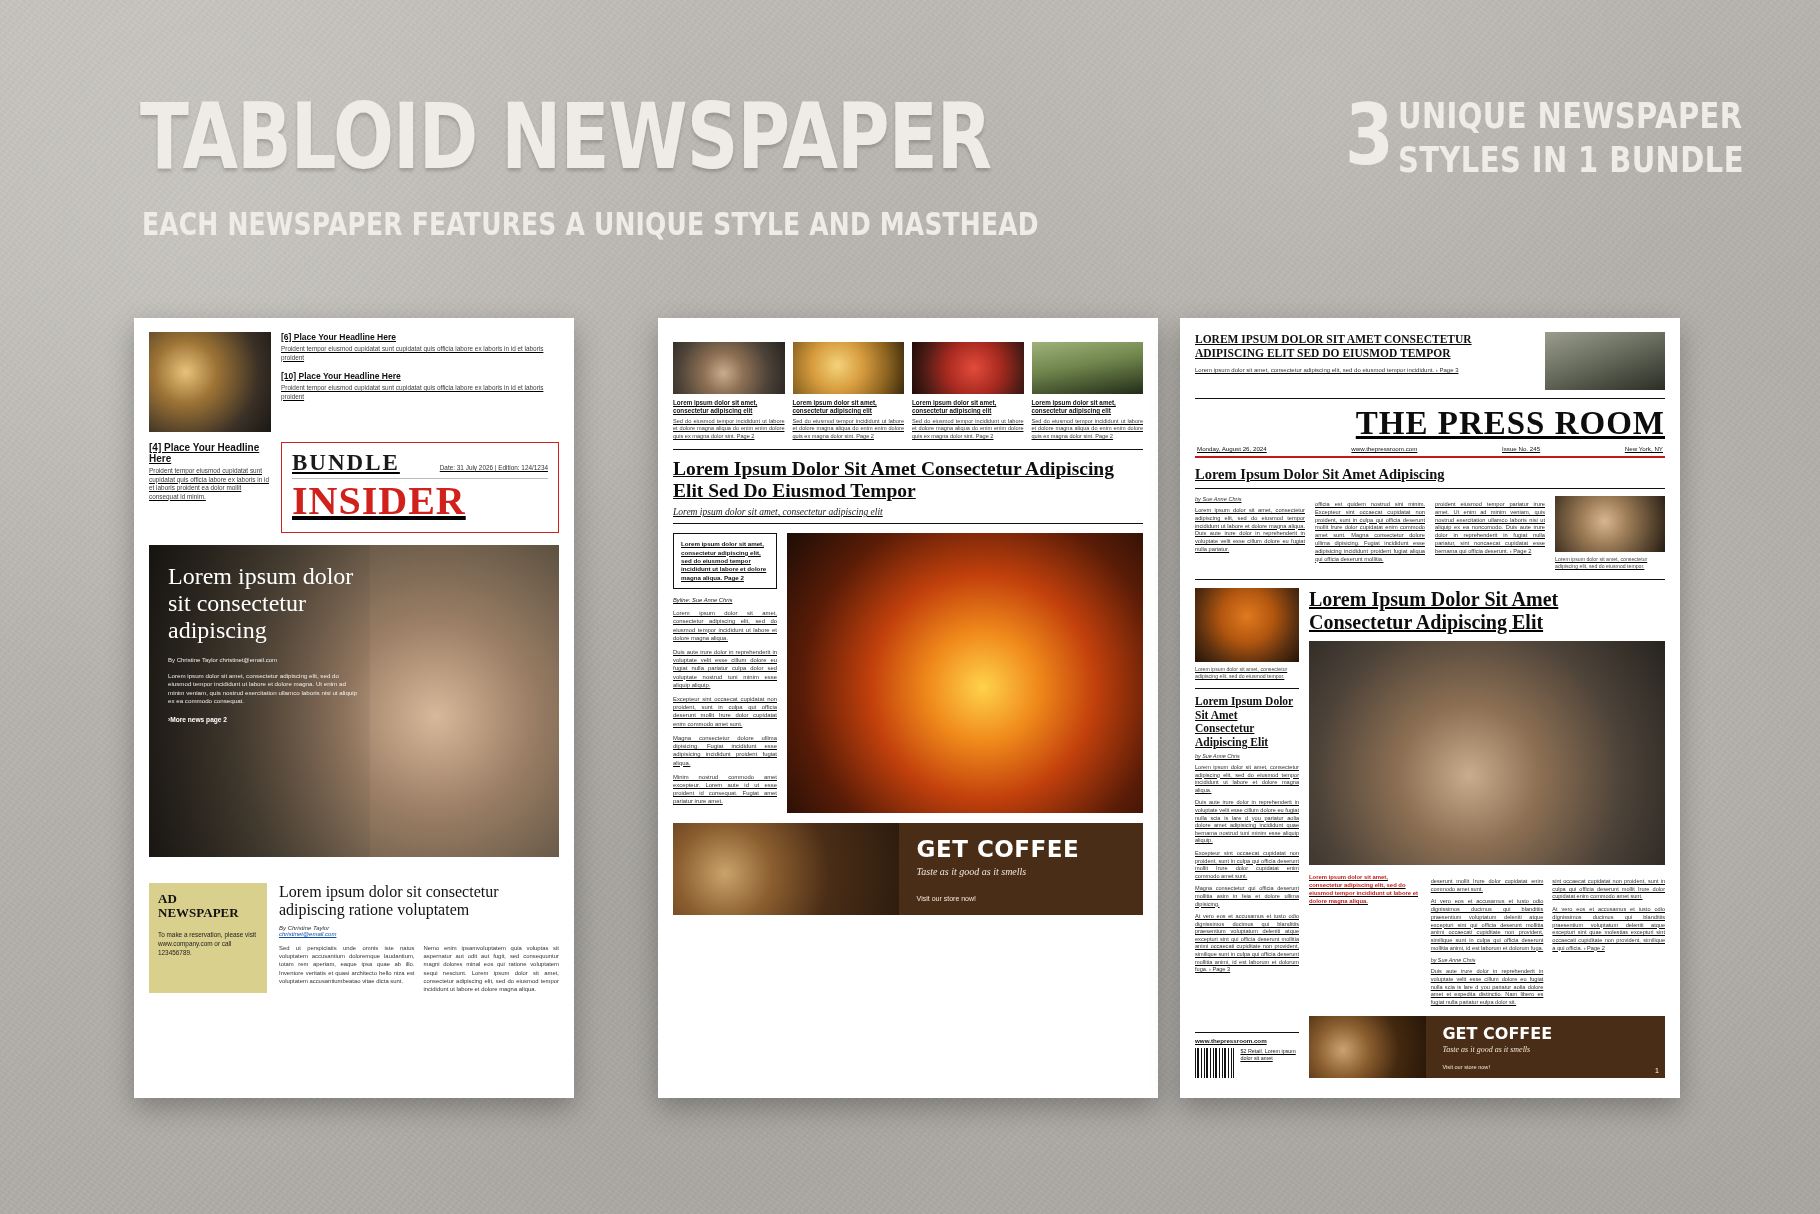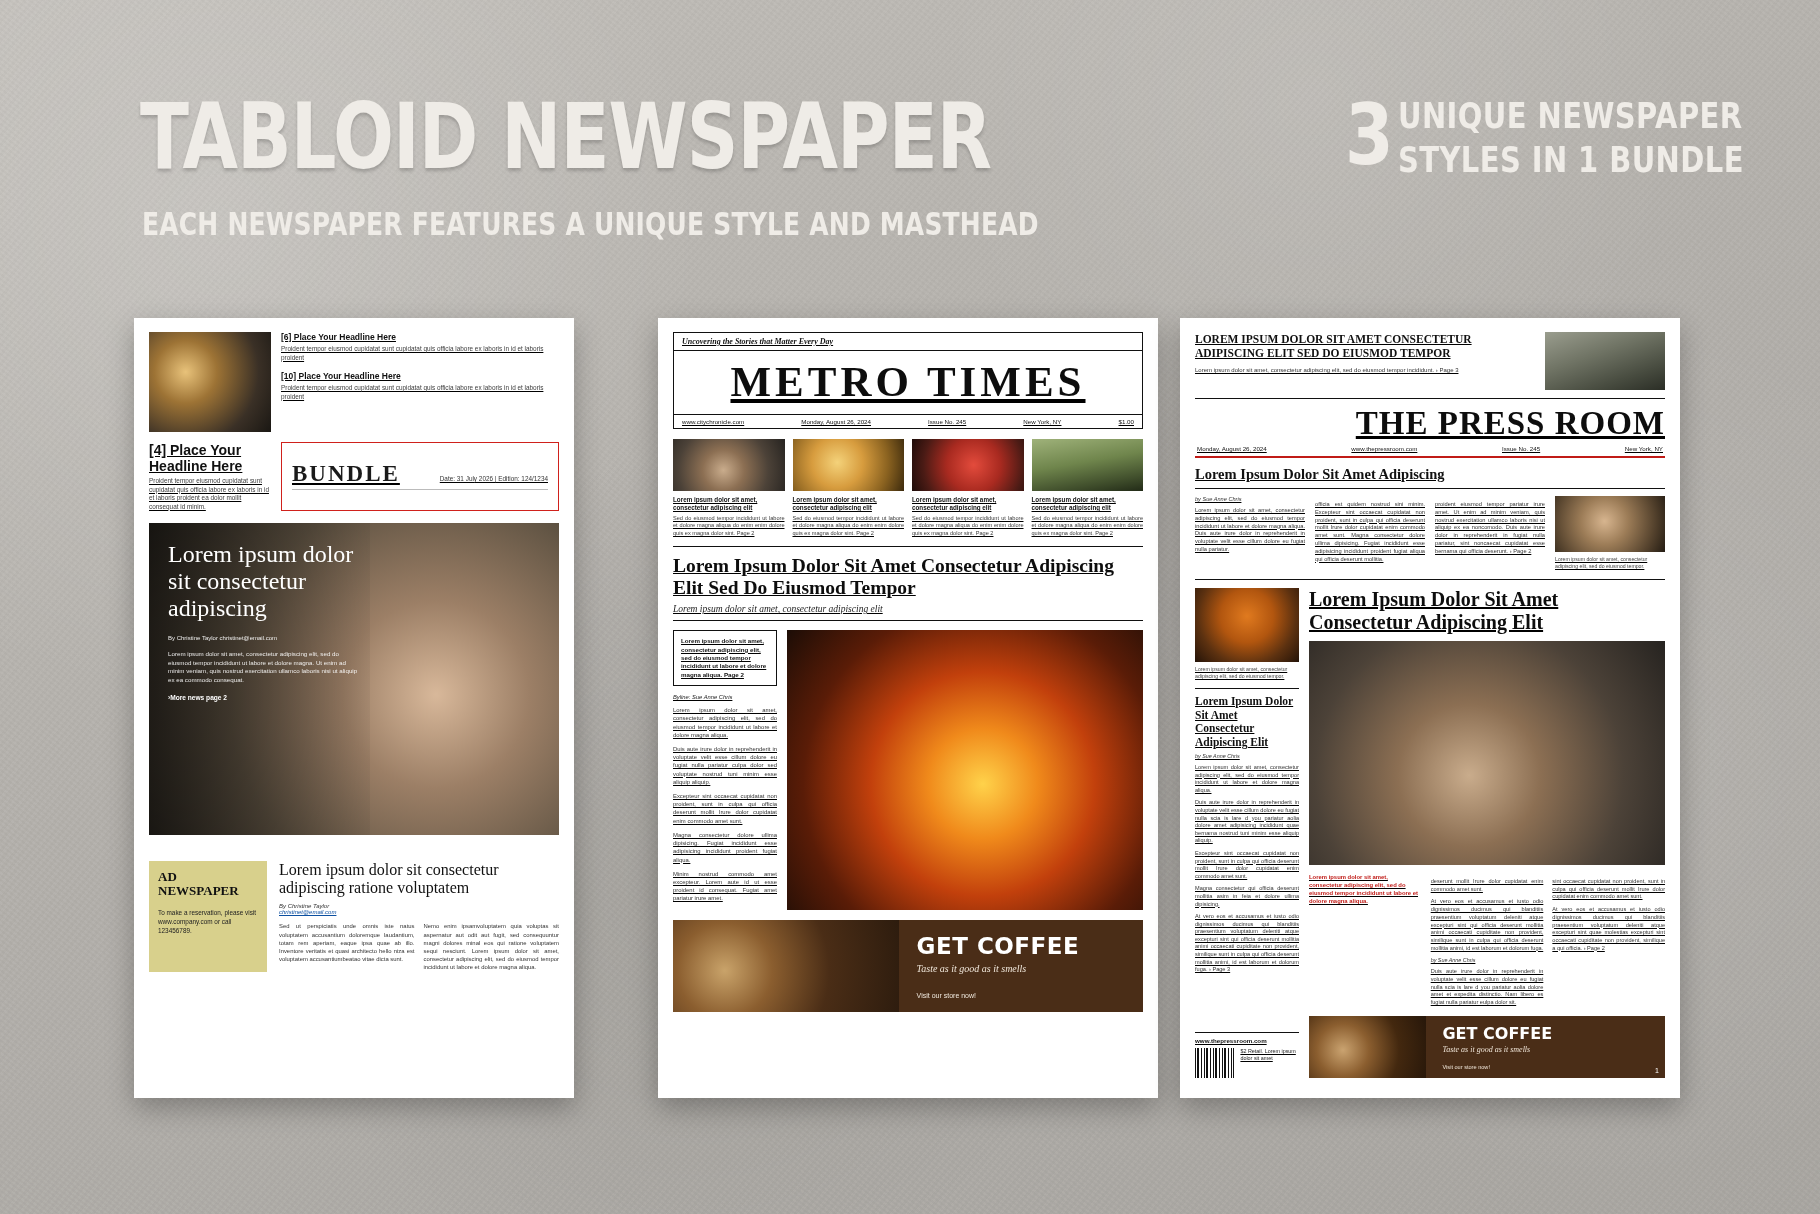--- a/index.html
+++ b/index.html
@@ -135,21 +135,21 @@
   
   .m-top { display: flex; gap: 10px; }
   .m-top-photo { width: 122px; height: 100px; flex: none; }
   .m-heads { flex: 1; }
   .m-head-title {
     font-size: 8.5px; font-weight: bold; color: #111; margin-bottom: 3px;
   }
   .m-head-body { font-size: 6.4px; line-height: 8.6px; color: #3b3b3b; margin-bottom: 9px; }
   .m-second { display: flex; gap: 10px; margin-top: 10px; }
   .m-sec-left { width: 122px; flex: none; }
-  .m-sec-left .t { font-size: 14px; font-weight: bold; color: #111; margin-bottom: 3px; }
+  .m-sec-left .t { font-size: 10px; font-weight: bold; color: #111; margin-bottom: 3px; }
   .m-sec-left .b { font-size: 6.4px; line-height: 8.6px; color: #3b3b3b; }
   .masthead-box {
     flex: 1; border: 1.6px solid #d0211c; padding: 7px 10px 9px;
     display: flex; flex-direction: column; justify-content: center;
   }
   .mh-row {
     display: flex; align-items: baseline; justify-content: space-between;
     border-bottom: 1px solid #bbb; padding-bottom: 2px;
   }
   .mh-market {
@@ -334,20 +334,21 @@
     <div class="m-second">
       <div class="m-sec-left">
         <div class="t">[4]  Place Your Headline Here</div>
         <div class="b">Proident tempor eiusmod cupidatat sunt cupidatat quis officia labore ex laboris in id et laboris proident ea dolor mollit consequat id minim.</div>
       </div>
       <div class="masthead-box">
         <div class="mh-row">
           <div class="mh-market">BUNDLE</div>
           <div class="mh-date">Date: 31 July 2026  |  Edition: 124/1234</div>
         </div>
+        <div class="mh-insider">INSIDER</div>
       </div>
     </div>
 
     <div class="photo ph-kids m-hero">
       <div class="m-hero-overlay"></div>
       <div class="m-hero-text">
         <div class="m-hero-h">Lorem ipsum dolor sit consectetur adipiscing</div>
         <div class="m-hero-by">By Christine Taylor
 christinet@email.com</div>
         <div class="m-hero-b">Lorem ipsum dolor sit amet, consectetur adipiscing elit, sed do eiusmod tempor incididunt ut labore et dolore magna. Ut enim ad minim veniam, quis nostrud exercitation ullamco laboris nisi ut aliquip ex ea commodo consequat.</div>
@@ -372,31 +373,20 @@
         <div>Sed ut perspiciatis unde omnis iste natus voluptatem accusantium doloremque laudantium, totam rem aperiam, eaque ipsa quae ab illo. Inventore veritatis et quasi architecto hello niza est voluptatem accusantiumbeatao vitae dicta sunt.</div>
         <div>Nemo enim ipsamvoluptatem quia voluptas sit aspernatur aut odit aut fugit, sed consequuntur magni dolores minal eos qui ratione voluptatem sequi nesciunt. Lorem ipsum dolor sit amet, consectetur adipiscing elit, sed do eiusmod tempor incididunt ut labore et dolore magna aliqua.</div>
       </div>
     </div>
   </div>
 </div>
 
 <div class="page" id="page-metro">
   <div class="pad">
 
-    <div class="mt-frame">
-      <div class="mt-tag">Uncovering the Stories that Matter Every Day</div>
-      <div class="mt-name">METRO TIMES</div>
-      <div class="mt-info">
-        <span>www.citychronicle.com</span>
-        <span>Monday, August 26, 2024</span>
-        <span>Issue No. 245</span>
-        <span>New York, NY</span>
-        <span>$1.00</span>
-      </div>
-    </div>
 
     <div class="mt-thumbs">
       <div class="mt-thumb">
         <div class="img photo ph-crowd"></div>
         <div class="h">Lorem ipsum dolor sit amet, consectetur adipiscing elit</div>
         <div class="b">Sed do eiusmod tempor incididunt ut labore et dolore magna aliqua do enim enim dolore quis ex magna dolor sint. Page 2</div>
       </div>
       <div class="mt-thumb">
         <div class="img photo ph-money"></div>
         <div class="h">Lorem ipsum dolor sit amet, consectetur adipiscing elit</div>

